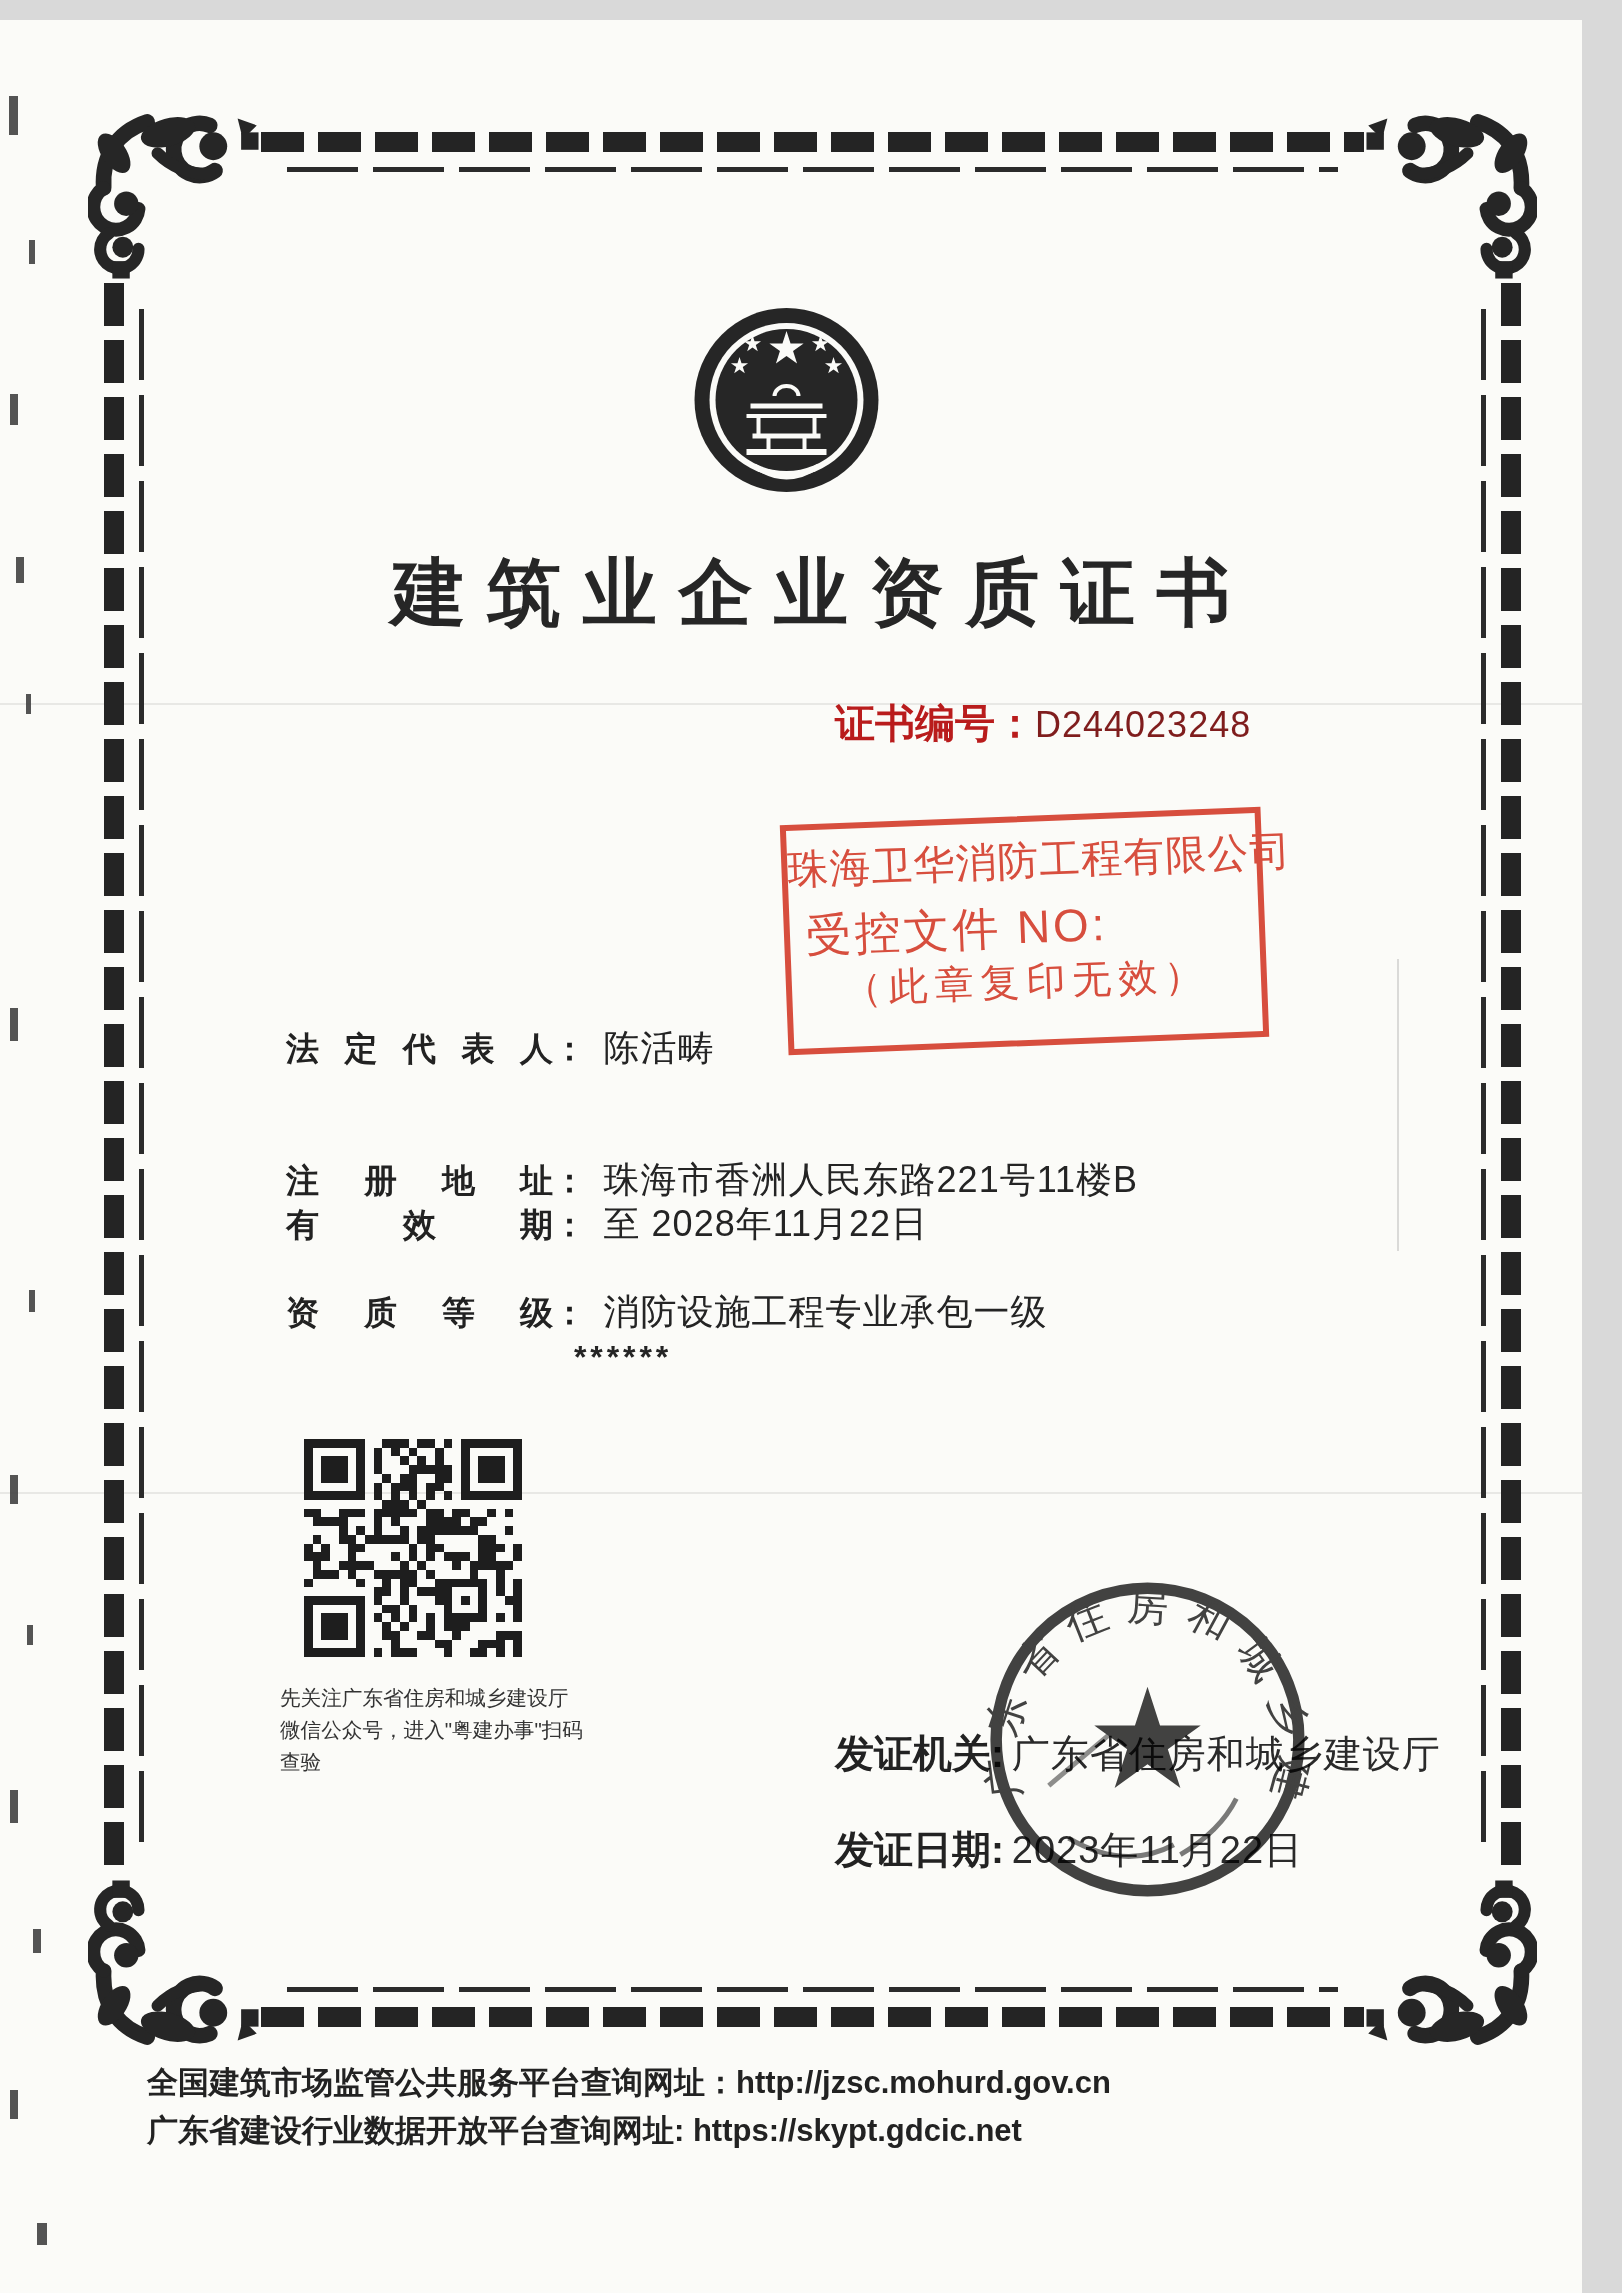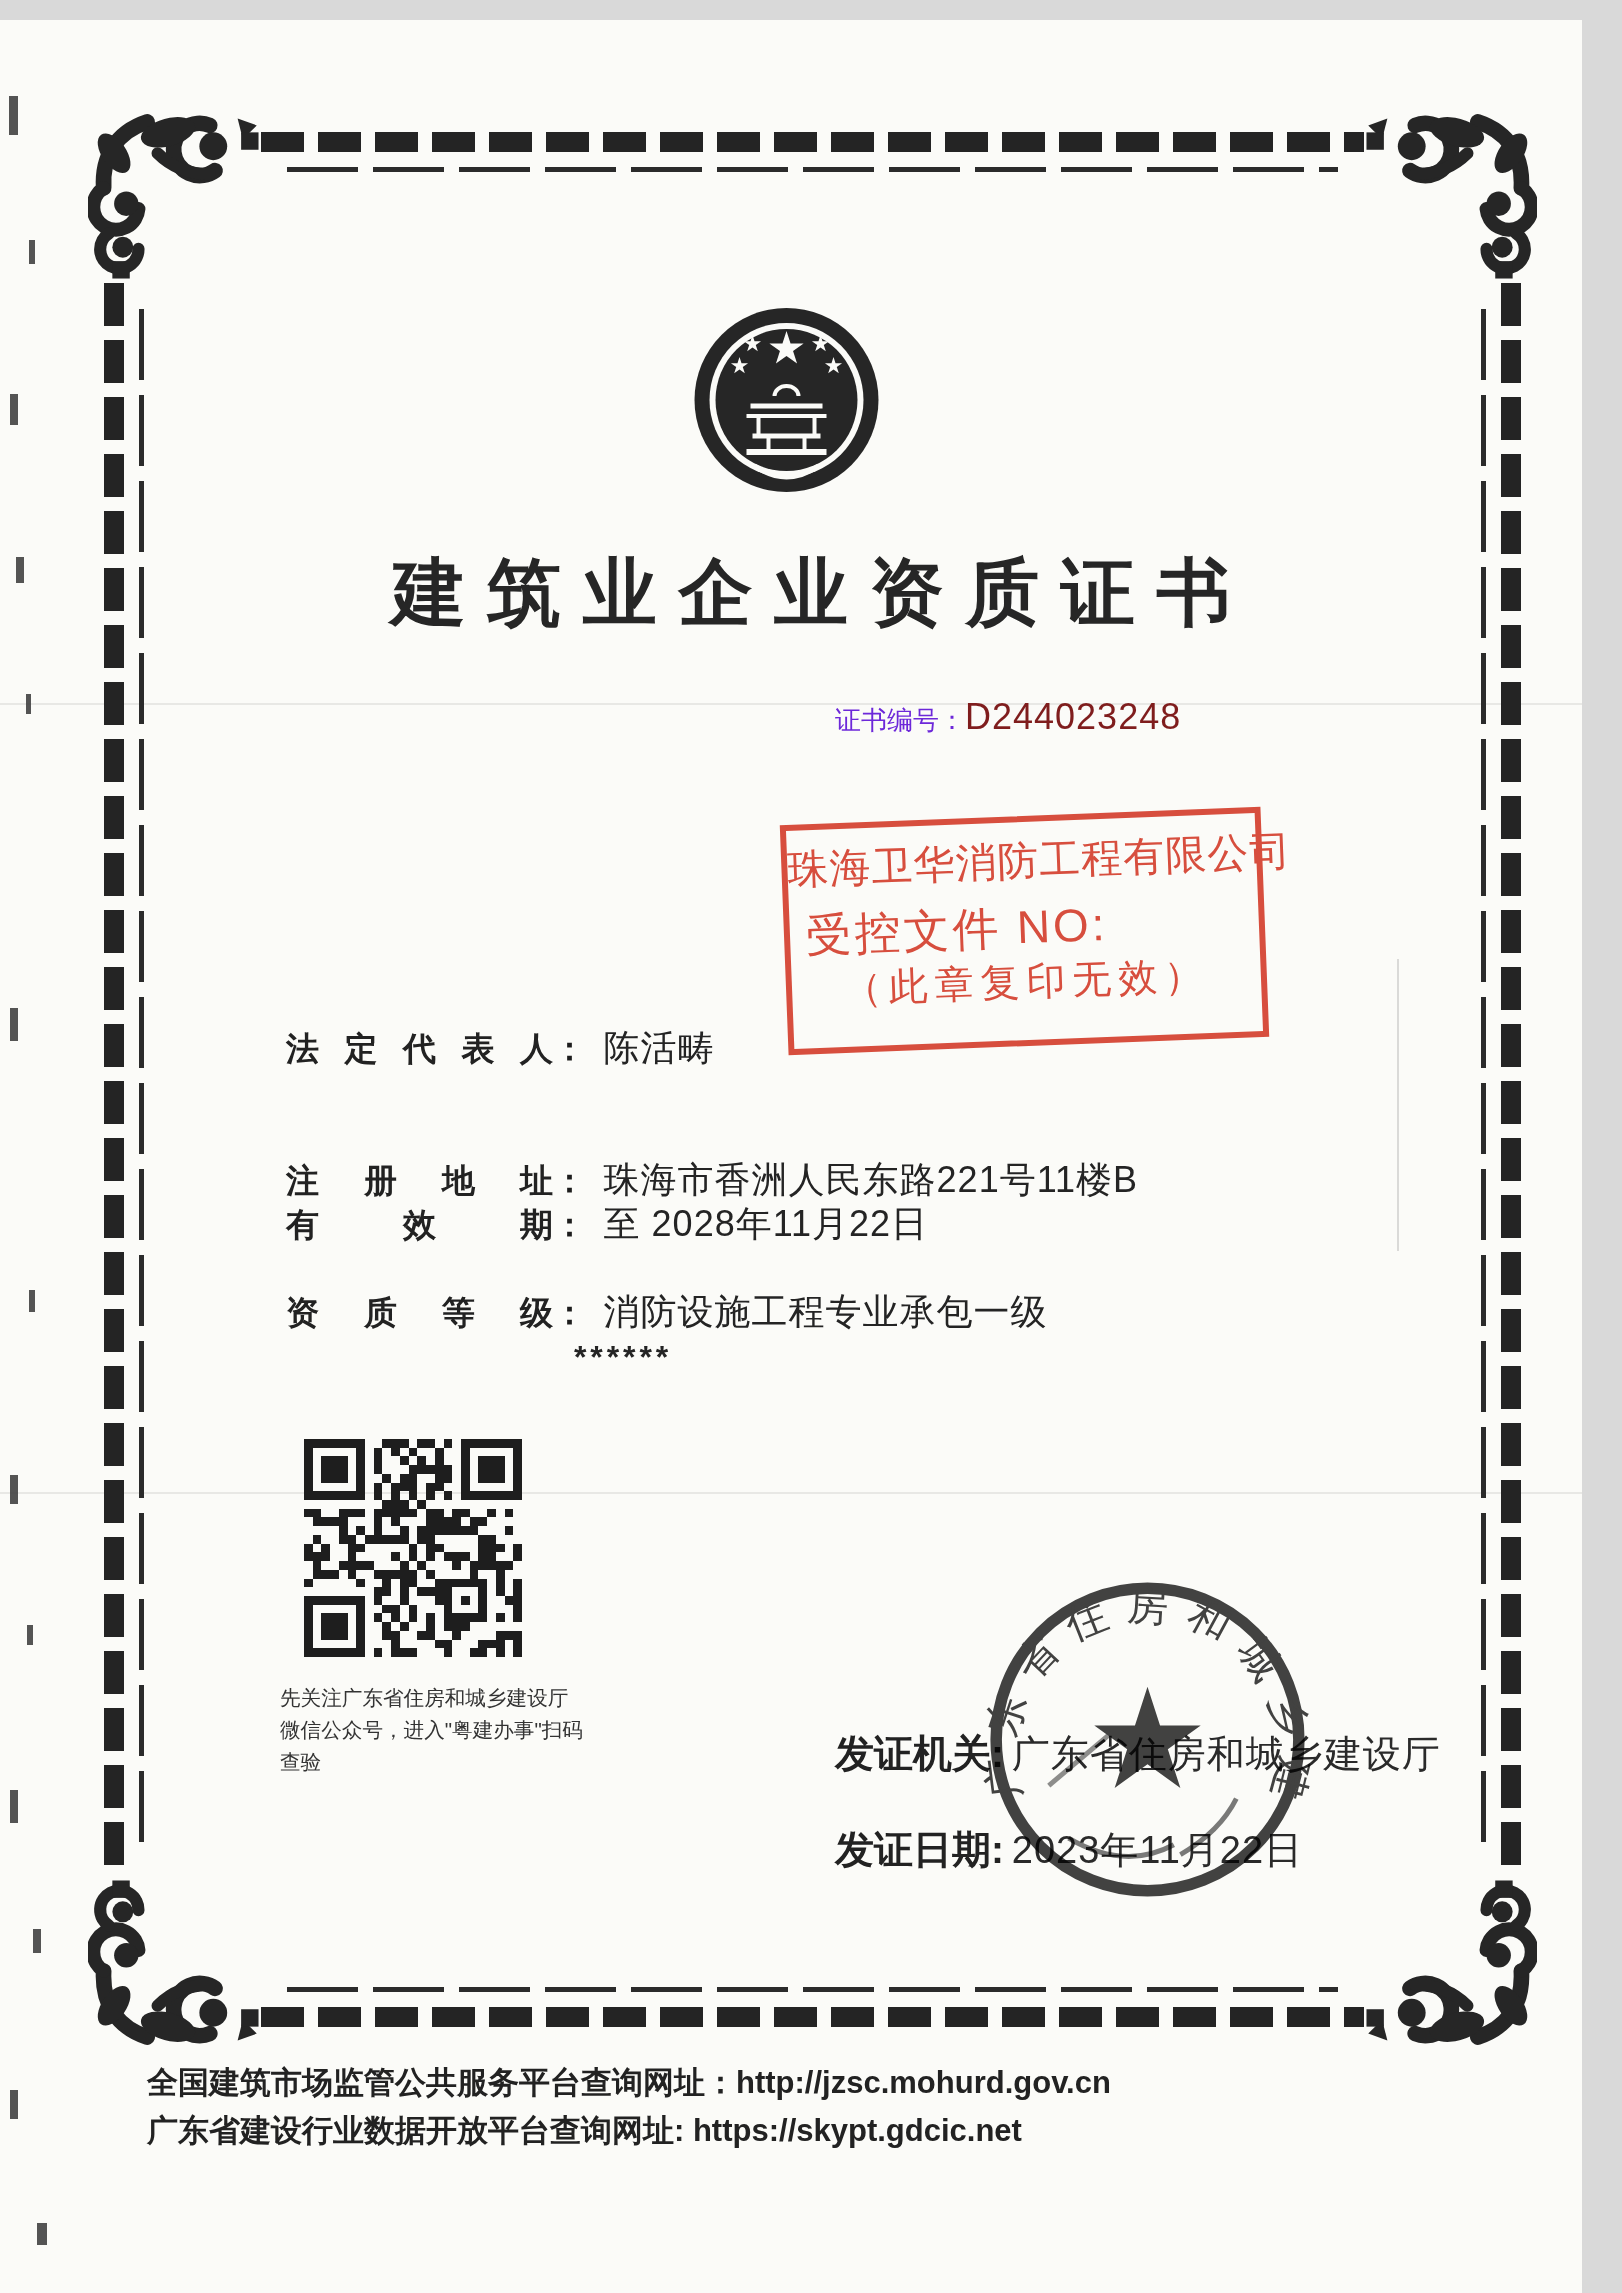--- a/index.html
+++ b/index.html
@@ -26,21 +26,21 @@
   .corner{position:absolute;width:174px;height:174px;}
   .c-tl{left:-7.8px;top:-9.8px;}
   .c-tr{right:-7.8px;top:-9.8px;transform:scaleX(-1);}
   .c-br{right:-7.8px;bottom:-9.8px;transform:scale(-1,-1);}
   .c-bl{left:-7.8px;bottom:-9.8px;transform:scaleY(-1);}
   
   .emblem{position:absolute;left:686px;top:284px;}
   .title{position:absolute;left:0;width:1622px;top:524px;text-align:center;
          font-size:74px;font-weight:bold;letter-spacing:21.6px;text-indent:21.6px;color:#262626;}
   .certno{position:absolute;left:835px;top:676px;white-space:nowrap;}
-  .certno .lab{font-size:26px;font-weight:normal;color:#6d28d9;}
+  .certno .lab{font-size:40px;font-weight:bold;color:#b91c1c;}
   .certno .val{font-size:36px;color:#7f1d1d;letter-spacing:1px;}
   
   .row{position:absolute;left:286px;white-space:nowrap;}
   .flabel{display:inline-block;width:267px;font-weight:bold;font-size:33px;color:#222;
           text-align:justify;text-align-last:justify;}
   .fcolon{font-weight:bold;font-size:33px;}
   .fvalue{font-size:36px;margin-left:17.6px;letter-spacing:1px;color:#242424;}
   .stars{position:absolute;left:574px;top:1319px;font-size:32px;font-weight:bold;letter-spacing:3.9px;color:#242424;}
   
   .qr{position:absolute;left:304px;top:1419px;width:218px;height:218px;}

